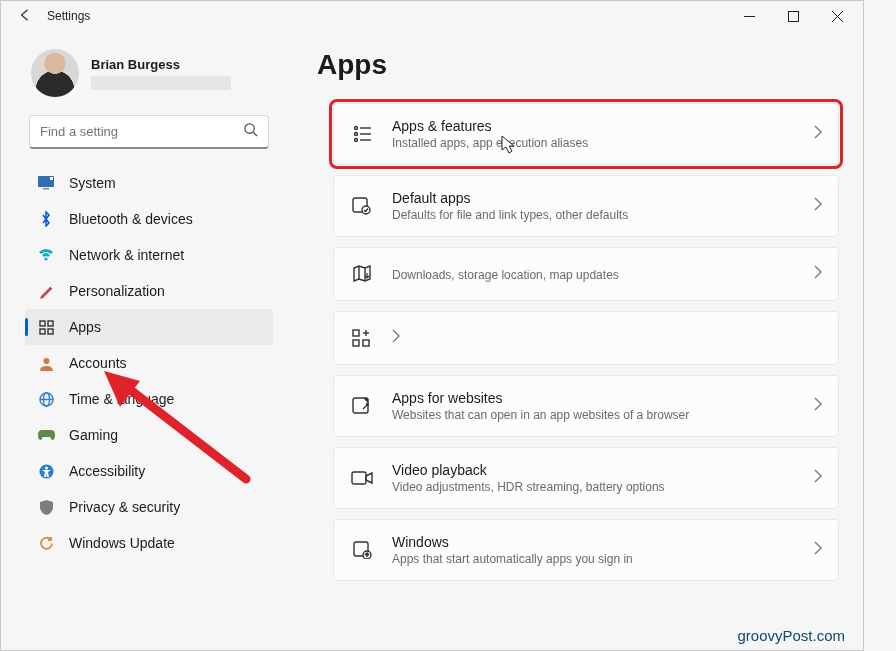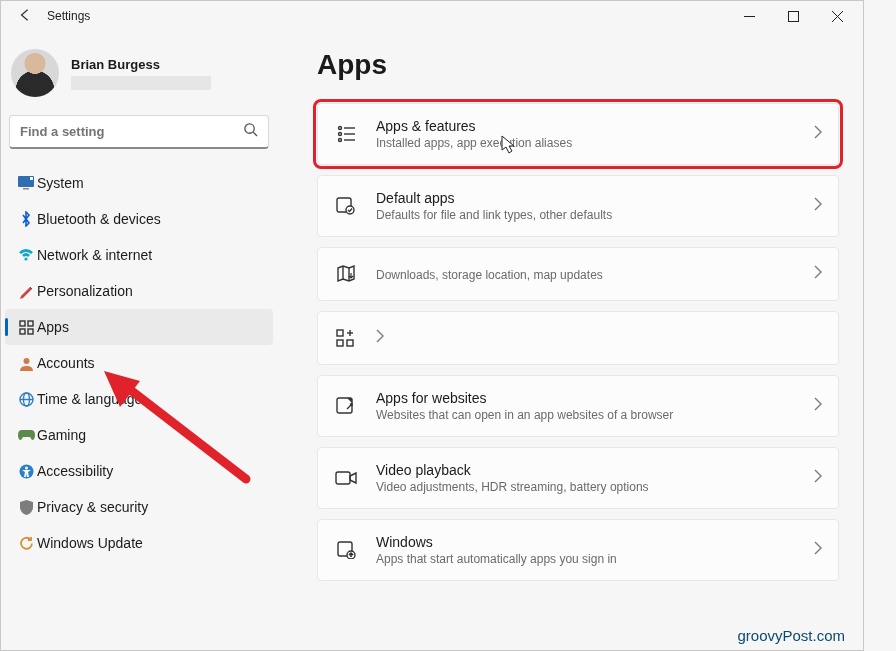--- a/index.html
+++ b/index.html
@@ -49,21 +49,21 @@
   .winbtn svg { display: block; }
 
   .body {
     display: flex;
     height: calc(100% - 30px);
   }
 
   
   .sidebar {
     width: 280px;
-    padding: 12px 8px 12px 4px;
+    padding: 12px 8px 12px 24px;
   }
   .profile {
     display: flex;
     align-items: center;
     gap: 12px;
     padding: 6px 6px 12px;
   }
   .avatar {
     width: 48px; height: 48px;
     border-radius: 50%;
@@ -94,29 +94,28 @@
     align-items: center;
     padding: 0 10px;
   }
   .searchbox input {
     flex: 1;
     border: none;
     outline: none;
     font-size: 13px;
     color: #7f1d1d;
     background: transparent;
-    font-weight: bold;
   }
   .searchbox .sicon { color: #555; }
 
   .navlist { list-style: none; }
   .navlist li {
     display: flex;
     align-items: center;
-    gap: 2px;
+    gap: 14px;
     padding: 9px 12px;
     font-size: 14px;
     color: #1b1b1b;
     border-radius: 4px;
     cursor: pointer;
     position: relative;
   }
   .navlist li.active {
     background: #eaeaea;
   }
@@ -149,20 +148,21 @@
   .card {
     background: #fcfcfc;
     border: 1px solid #e7e7e7;
     border-radius: 4px;
     padding: 14px 16px;
     display: flex;
     align-items: center;
     gap: 18px;
     margin-bottom: 10px;
     cursor: pointer;
+    margin-left: 16px;
   }
   .card.highlight {
     outline: 3px solid #e0232a;
     outline-offset: 1px;
   }
   .card .cicon {
     width: 24px; height: 24px;
     display: flex; align-items: center; justify-content: center;
     color: #333;
   }

